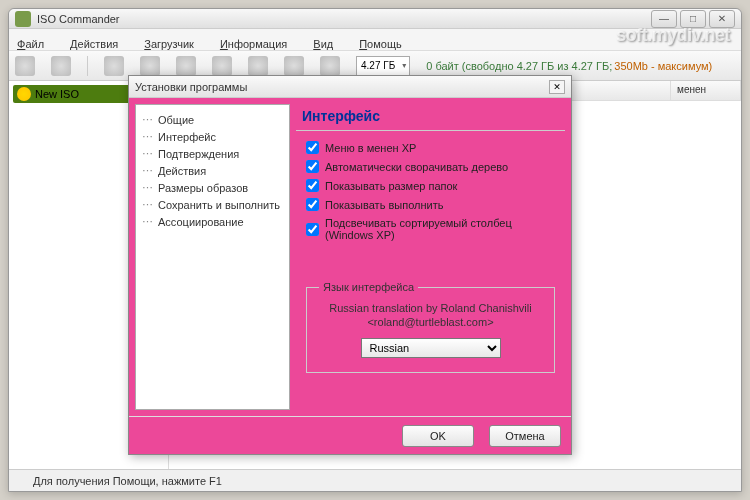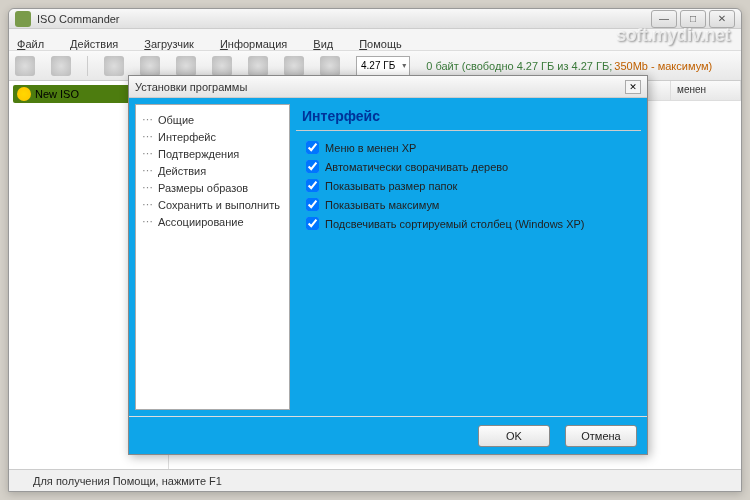--- a/index.html
+++ b/index.html
@@ -30,21 +30,21 @@
 .tree-item .cd-icon { width: 14px; height: 14px; background: radial-gradient(#ffd700,#ffc400); border-radius: 50%; }
 
 .list-panel { flex: 1; background: #fff; position: relative; }
 .list-header { height: 20px; background: linear-gradient(#fafafa,#e8e8e8); border-bottom: 1px solid #ddd; display: flex; }
 .list-header .col { border-right: 1px solid #ddd; padding: 3px 6px; color: #333; font-size: 10px; }
 .list-header .col:first-child { flex: 1; }
 .list-header .col:last-child { width: 70px; }
 
 .statusbar { height: 22px; background: #f0f0f0; border-top: 1px solid #ccc; display: flex; align-items: center; padding: 0 24px; color: #333; }
 
-.dialog { position: absolute; left: 128px; top: 75px; width: 520px; height: 380px; background: #0ea5e9; border: 1px solid #888; box-shadow: 2px 2px 10px rgba(0,0,0,0.3); display: flex; flex-direction: column; }
+.dialog { position: absolute; left: 128px; top: 75px; width: 444px; height: 380px; background: #ec4899; border: 1px solid #888; box-shadow: 2px 2px 10px rgba(0,0,0,0.3); display: flex; flex-direction: column; }
 .dialog-title { height: 22px; background: linear-gradient(#fafafa,#e4e4e4); display: flex; align-items: center; padding: 0 6px; border-bottom: 1px solid #ccc; }
 .dialog-title span { flex: 1; color: #333; }
 .dialog-title .close { width: 16px; height: 14px; border: 1px solid #aaa; background: #f5f5f5; display: flex; align-items: center; justify-content: center; font-size: 9px; cursor: pointer; }
 
 .dialog-body { flex: 1; display: flex; padding: 6px; gap: 6px; }
 .cat-list { width: 155px; background: #fff; border: 1px solid #aaa; padding: 6px 4px; }
 .cat-item { display: flex; align-items: center; padding: 2px 2px; color: #333; cursor: pointer; }
 .cat-item .dots { color: #888; margin-right: 4px; letter-spacing: 1px; }
 
 .right-panel { flex: 1; display: flex; flex-direction: column; }
@@ -171,28 +171,40 @@
         <div class="check-row">
             <input type="checkbox" checked="" style="">
             <label>Автоматически сворачивать дерево</label>
           </div>
         <div class="check-row">
             <input type="checkbox" checked="" style="">
             <label>Показывать размер папок</label>
           </div>
         <div class="check-row">
             <input type="checkbox" checked="" style="">
-            <label>Показывать максимум</label>
+            <label>Показывать выполнить</label>
           </div>
         <div class="check-row">
             <input type="checkbox" checked="" style="">
             <label>Подсвечивать сортируемый столбец (Windows XP)</label>
           </div>
       </div>
 
+      <div class="lang-group">
+        <fieldset>
+          <legend>Язык интерфейса</legend>
+          <div class="credit">
+            <div>Russian translation by Roland Chanishvili</div>
+            <div>&lt;roland@turtleblast.com&gt;</div>
+          </div>
+          <select>
+            <option>Russian</option>
+          </select>
+        </fieldset>
+      </div>
     </div>
   </div>
   <div class="dialog-buttons">
     <button>OK</button>
     <button>Отмена</button>
   </div>
 </div>
 
 <div class="watermark">soft.mydiv.net</div>
 

